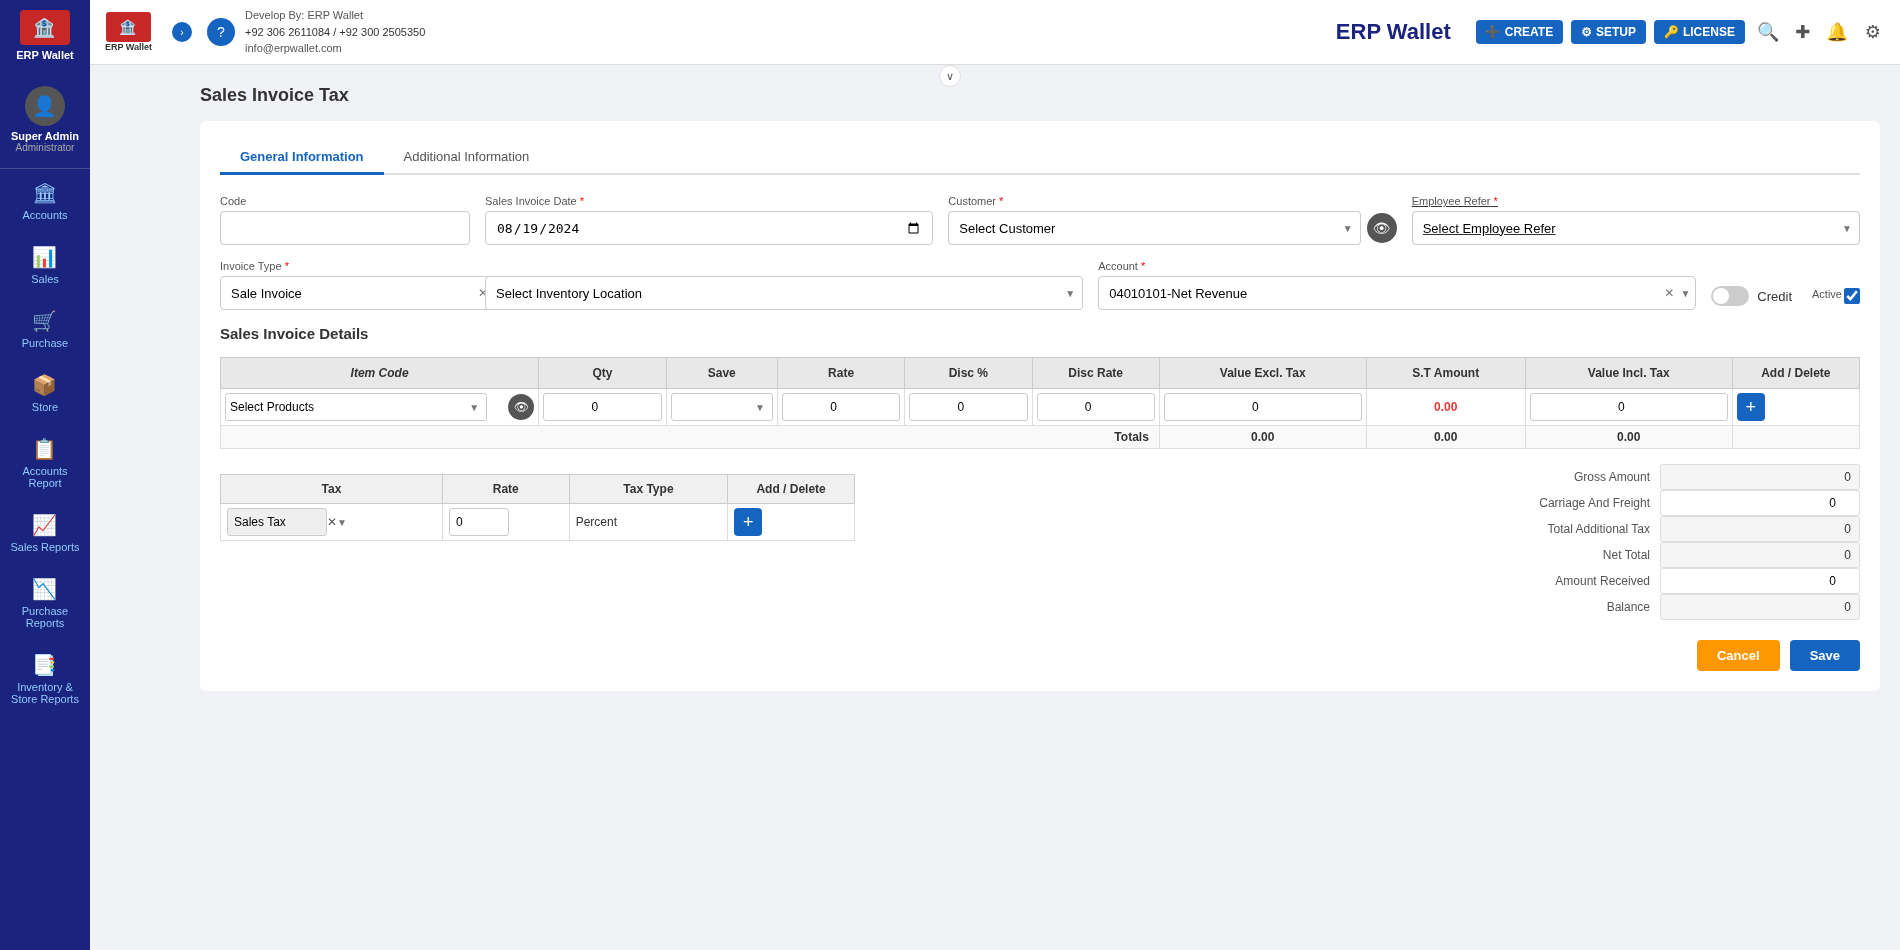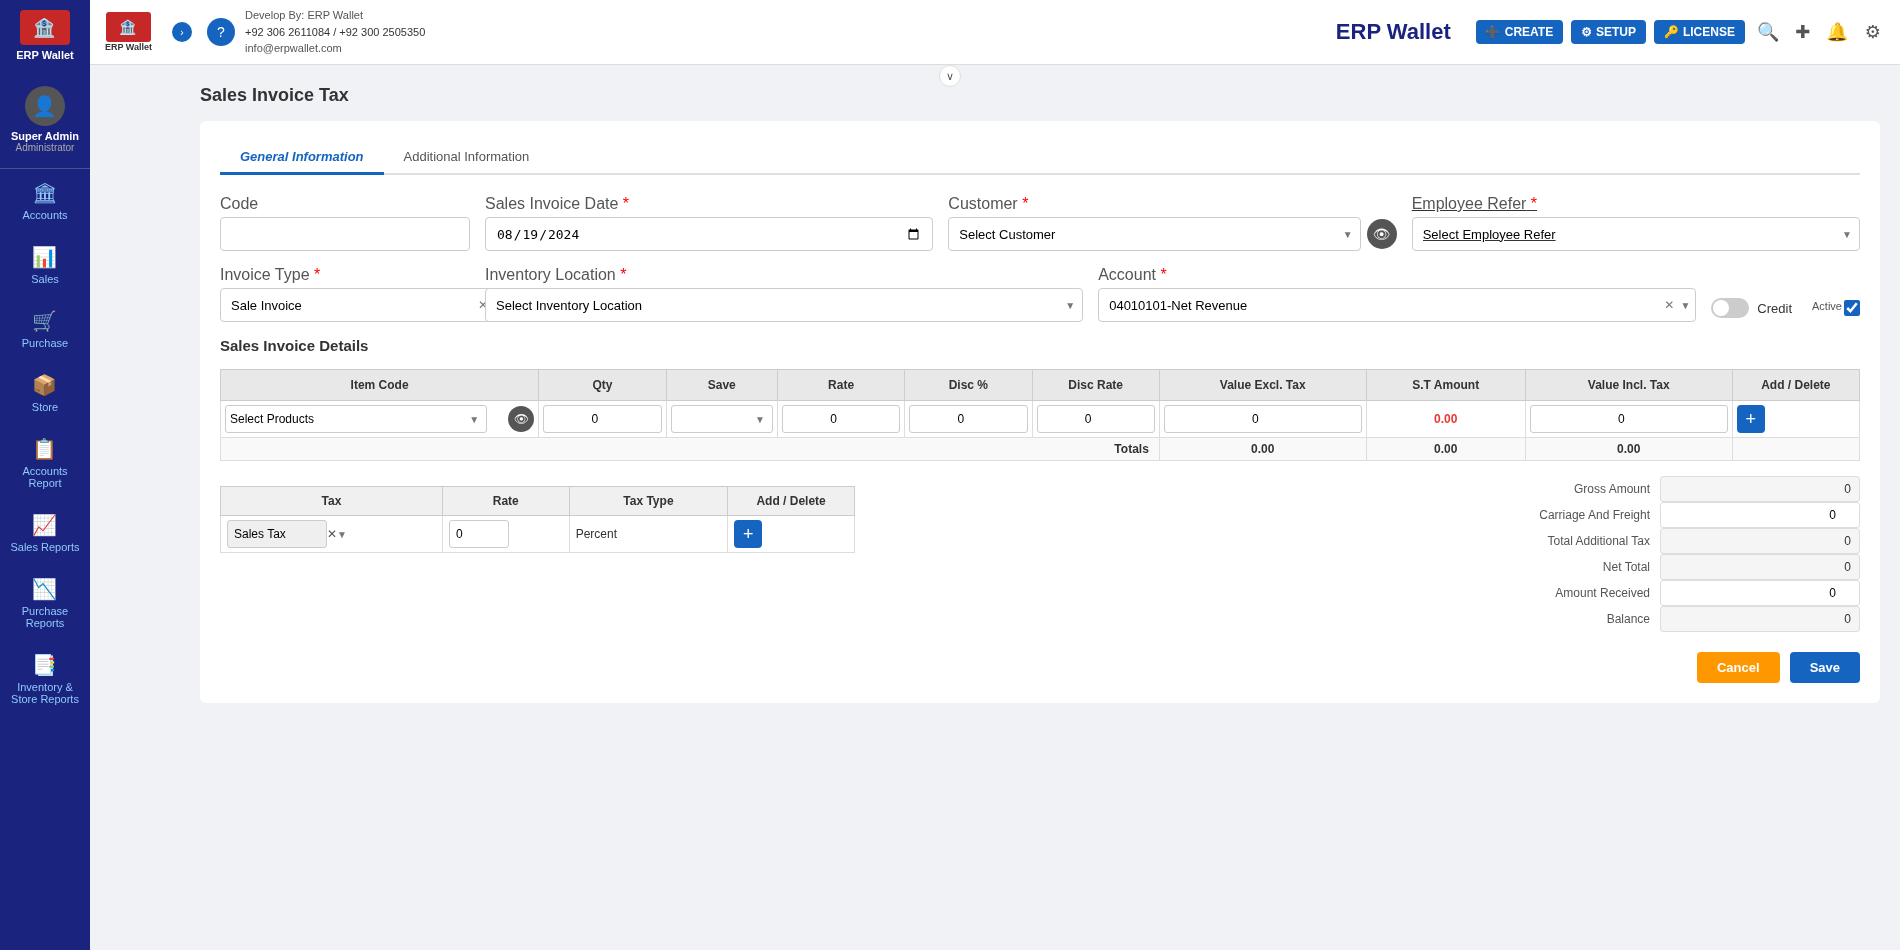--- a/index.html
+++ b/index.html
@@ -189,37 +189,36 @@
       cursor: pointer;
       font-size: 13px;
       color: #555;
       border-bottom: 3px solid transparent;
       margin-bottom: -2px;
     }
     .tab.active {
       color: #1565c0;
       border-bottom: 3px solid #1565c0;
       font-weight: bold;
-      font-style: italic;
     }
 
     
     .form-row {
       display: flex;
       gap: 15px;
       margin-bottom: 15px;
       align-items: flex-end;
     }
     .form-group {
       display: flex;
       flex-direction: column;
       gap: 4px;
     }
     .form-group label {
-      font-size: 16px;
+      font-size: 11px;
       color: #555;
     }
     .form-group label .required { color: red; }
     .form-control {
       border: 1px solid #ccc;
       border-radius: 4px;
       padding: 6px 10px;
       font-size: 13px;
       height: 34px;
       outline: none;
@@ -636,24 +635,20 @@
         </label>
         <div class="select-wrap" style="width:290px;">
           <select style="width:100%;">
             <option value="Sale Invoice" selected="">Sale Invoice</option>
           </select>
           <button class="clear-btn">✕</button>
           <span class="chevron" style="right:6px;">▼</span>
         </div>
       </div>
       <div class="form-group" style="flex:1;">
-        <label>
-          <span>Inventory Location</span>
-          <span class="required"> *</span>
-        </label>
         <div class="select-wrap">
           <select style="width:100%;">
             <option value="">Select Inventory Location</option>
           </select>
           <span class="chevron">▼</span>
         </div>
       </div>
       <div class="form-group" style="flex:1;">
         <label>
           <span>Account</span>
@@ -677,21 +672,21 @@
           <input type="checkbox" checked="" style="">
         </div>
       </div>
     </div>
 
     <div class="section-title">Sales Invoice Details</div>
 
     <table class="data-table">
       <thead>
         <tr>
-          <th style="width:200px;">Item Code</th>
+          <th style="width:200px;font-style:italic;">Item Code</th>
           <th style="width:80px;">Qty</th>
           <th style="width:70px;">Save</th>
           <th style="width:80px;">Rate</th>
           <th style="width:80px;">Disc %</th>
           <th style="width:80px;margin-top:44px;">Disc Rate</th>
           <th style="width:130px;">Value Excl. Tax</th>
           <th style="width:100px;">S.T Amount</th>
           <th style="width:130px;">Value Incl. Tax</th>
           <th style="width:80px;">Add / Delete</th>
         </tr>

